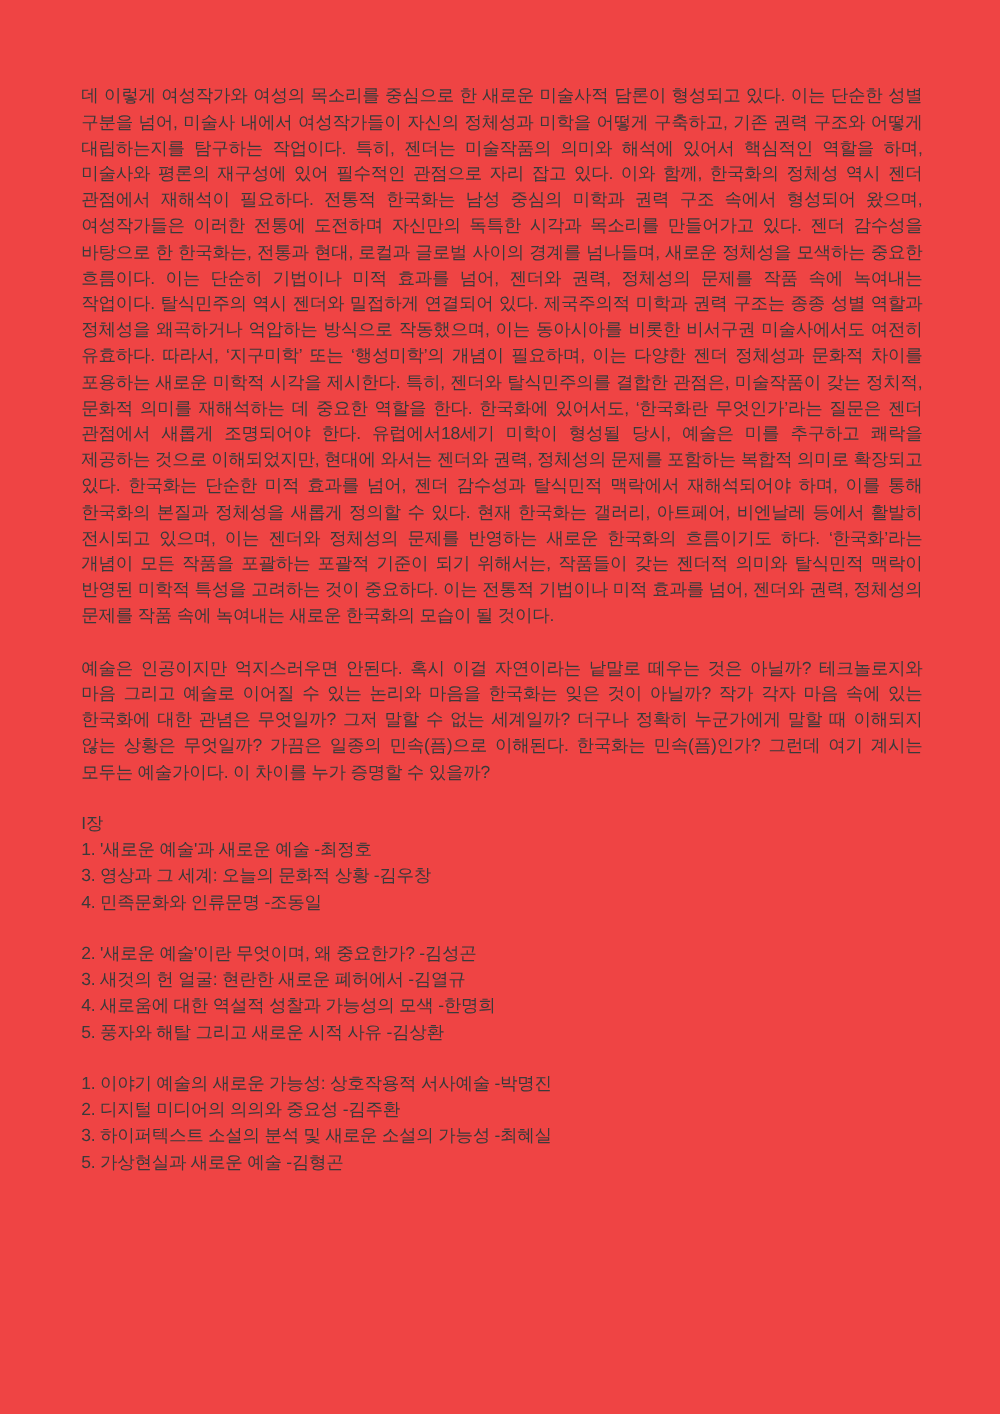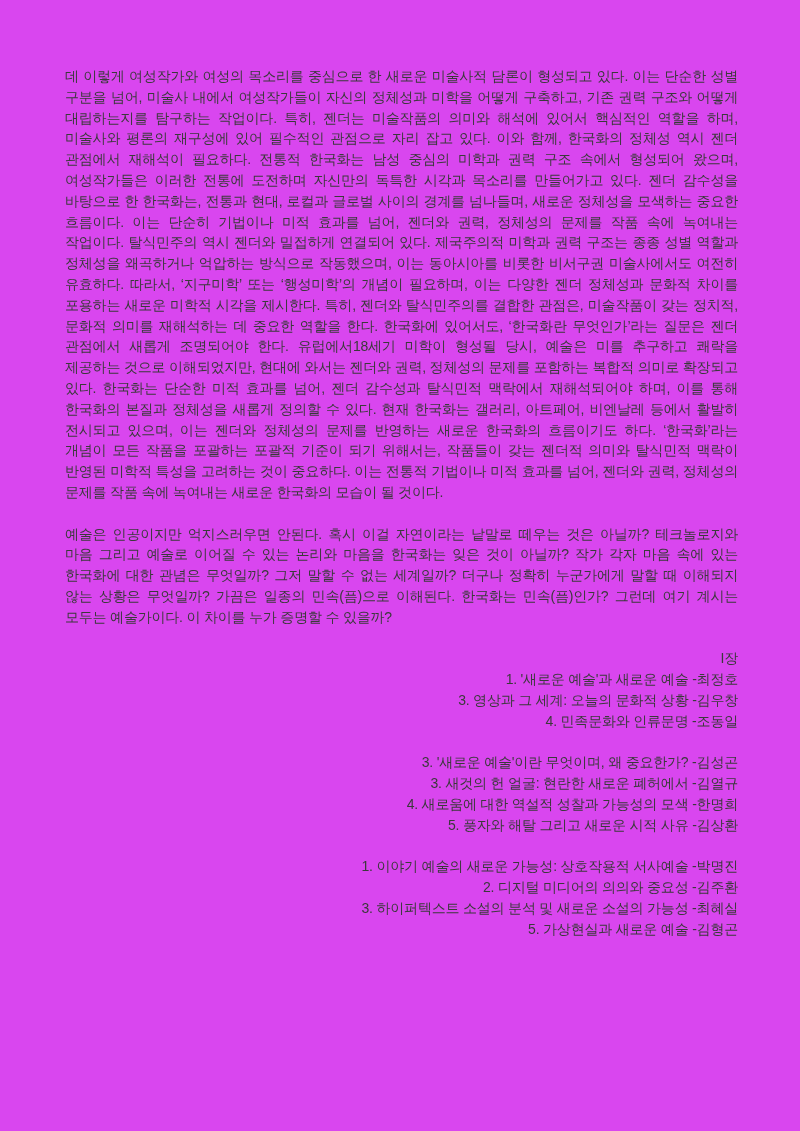--- a/index.html
+++ b/index.html
@@ -12,21 +12,21 @@
     height: 1131px;
     overflow: hidden;
     font-family: "Liberation Sans", "DejaVu Sans", sans-serif;
     color: #3a3a3a;
   }
   .page {
     box-sizing: border-box;
     width: 800px;
     height: 1131px;
     padding: 66px 62px 20px 65px;
-    background: #d946ef;
+    background: #ef4444;
   }
   .doc-paragraph {
     font-size: 14px;
     line-height: 20.8px;
     letter-spacing: -0.2px;
     text-align: justify;
     margin: 0 0 20.8px 0;
     word-break: keep-all;
     overflow-wrap: break-word;
   }
@@ -34,21 +34,21 @@
     margin: 0 0 20.8px 0;
   }
   .toc-block.last {
     margin-bottom: 0;
   }
   .toc-heading,
   .toc-item {
     font-size: 14px;
     line-height: 20.8px;
     letter-spacing: -0.2px;
-    text-align: right;
+    text-align: left;
     white-space: nowrap;
   }
 </style>
 </head>
 <body>
 
 <div class="page">
 
   <p class="doc-paragraph">데 이렇게 여성작가와 여성의 목소리를 중심으로 한 새로운 미술사적 담론이 형성되고 있다. 이는 단순한 성별 구분을 넘어, 미술사 내에서 여성작가들이 자신의 정체성과 미학을 어떻게 구축하고, 기존 권력 구조와 어떻게 대립하는지를 탐구하는 작업이다. 특히, 젠더는 미술작품의 의미와 해석에 있어서 핵심적인 역할을 하며, 미술사와 평론의 재구성에 있어 필수적인 관점으로 자리 잡고 있다. 이와 함께, 한국화의 정체성 역시 젠더 관점에서 재해석이 필요하다. 전통적 한국화는 남성 중심의 미학과 권력 구조 속에서 형성되어 왔으며, 여성작가들은 이러한 전통에 도전하며 자신만의 독특한 시각과 목소리를 만들어가고 있다. 젠더 감수성을 바탕으로 한 한국화는, 전통과 현대, 로컬과 글로벌 사이의 경계를 넘나들며, 새로운 정체성을 모색하는 중요한 흐름이다. 이는 단순히 기법이나 미적 효과를 넘어, 젠더와 권력, 정체성의 문제를 작품 속에 녹여내는 작업이다. 탈식민주의 역시 젠더와 밀접하게 연결되어 있다. 제국주의적 미학과 권력 구조는 종종 성별 역할과 정체성을 왜곡하거나 억압하는 방식으로 작동했으며, 이는 동아시아를 비롯한 비서구권 미술사에서도 여전히 유효하다. 따라서, ‘지구미학’ 또는 ‘행성미학’의 개념이 필요하며, 이는 다양한 젠더 정체성과 문화적 차이를 포용하는 새로운 미학적 시각을 제시한다. 특히, 젠더와 탈식민주의를 결합한 관점은, 미술작품이 갖는 정치적, 문화적 의미를 재해석하는 데 중요한 역할을 한다. 한국화에 있어서도, ‘한국화란 무엇인가’라는 질문은 젠더 관점에서 새롭게 조명되어야 한다. 유럽에서18세기 미학이 형성될 당시, 예술은 미를 추구하고 쾌락을 제공하는 것으로 이해되었지만, 현대에 와서는 젠더와 권력, 정체성의 문제를 포함하는 복합적 의미로 확장되고 있다. 한국화는 단순한 미적 효과를 넘어, 젠더 감수성과 탈식민적 맥락에서 재해석되어야 하며, 이를 통해 한국화의 본질과 정체성을 새롭게 정의할 수 있다. 현재 한국화는 갤러리, 아트페어, 비엔날레 등에서 활발히 전시되고 있으며, 이는 젠더와 정체성의 문제를 반영하는 새로운 한국화의 흐름이기도 하다. ‘한국화’라는 개념이 모든 작품을 포괄하는 포괄적 기준이 되기 위해서는, 작품들이 갖는 젠더적 의미와 탈식민적 맥락이 반영된 미학적 특성을 고려하는 것이 중요하다. 이는 전통적 기법이나 미적 효과를 넘어, 젠더와 권력, 정체성의 문제를 작품 속에 녹여내는 새로운 한국화의 모습이 될 것이다.</p>
 
@@ -56,21 +56,21 @@
 
 
   <div class="toc-block">
     <div class="toc-heading">I장</div>
     <div class="toc-item">1. '새로운 예술'과 새로운 예술 -최정호</div>
     <div class="toc-item">3. 영상과 그 세계: 오늘의 문화적 상황 -김우창</div>
     <div class="toc-item">4. 민족문화와 인류문명 -조동일</div>
   </div>
 
   <div class="toc-block">
-    <div class="toc-item">3. '새로운 예술'이란 무엇이며, 왜 중요한가? -김성곤</div>
+    <div class="toc-item">2. '새로운 예술'이란 무엇이며, 왜 중요한가? -김성곤</div>
     <div class="toc-item">3. 새것의 헌 얼굴: 현란한 새로운 폐허에서 -김열규</div>
     <div class="toc-item">4. 새로움에 대한 역설적 성찰과 가능성의 모색 -한명희</div>
     <div class="toc-item">5. 풍자와 해탈 그리고 새로운 시적 사유 -김상환</div>
   </div>
 
   <div class="toc-block last">
     <div class="toc-item">1. 이야기 예술의 새로운 가능성: 상호작용적 서사예술 -박명진</div>
     <div class="toc-item">2. 디지털 미디어의 의의와 중요성 -김주환</div>
     <div class="toc-item">3. 하이퍼텍스트 소설의 분석 및 새로운 소설의 가능성 -최혜실</div>
     <div class="toc-item">5. 가상현실과 새로운 예술 -김형곤</div>

